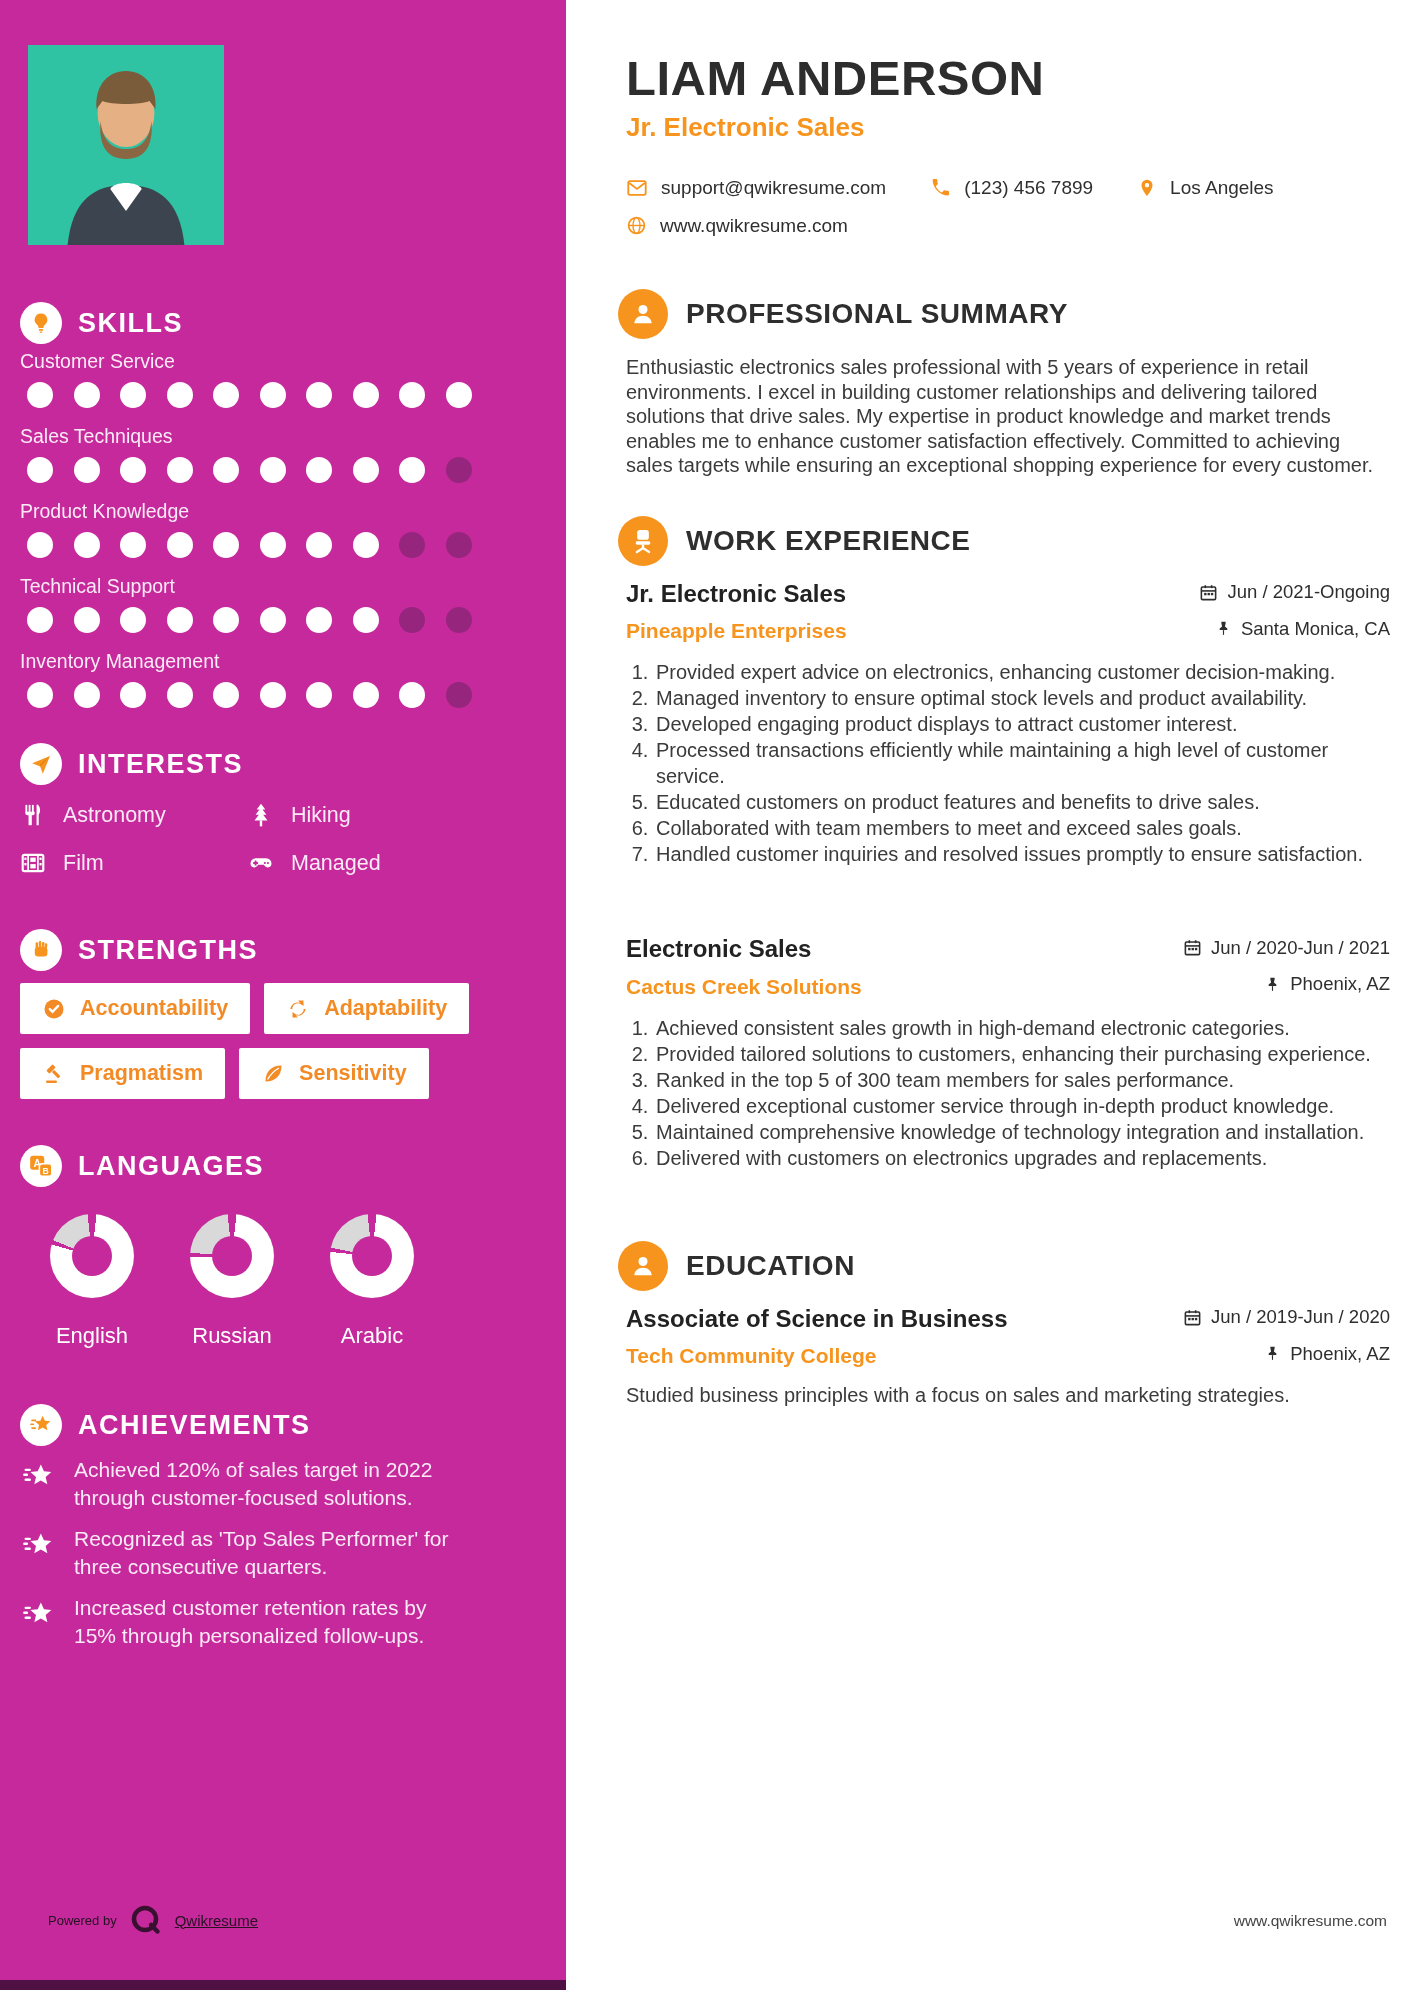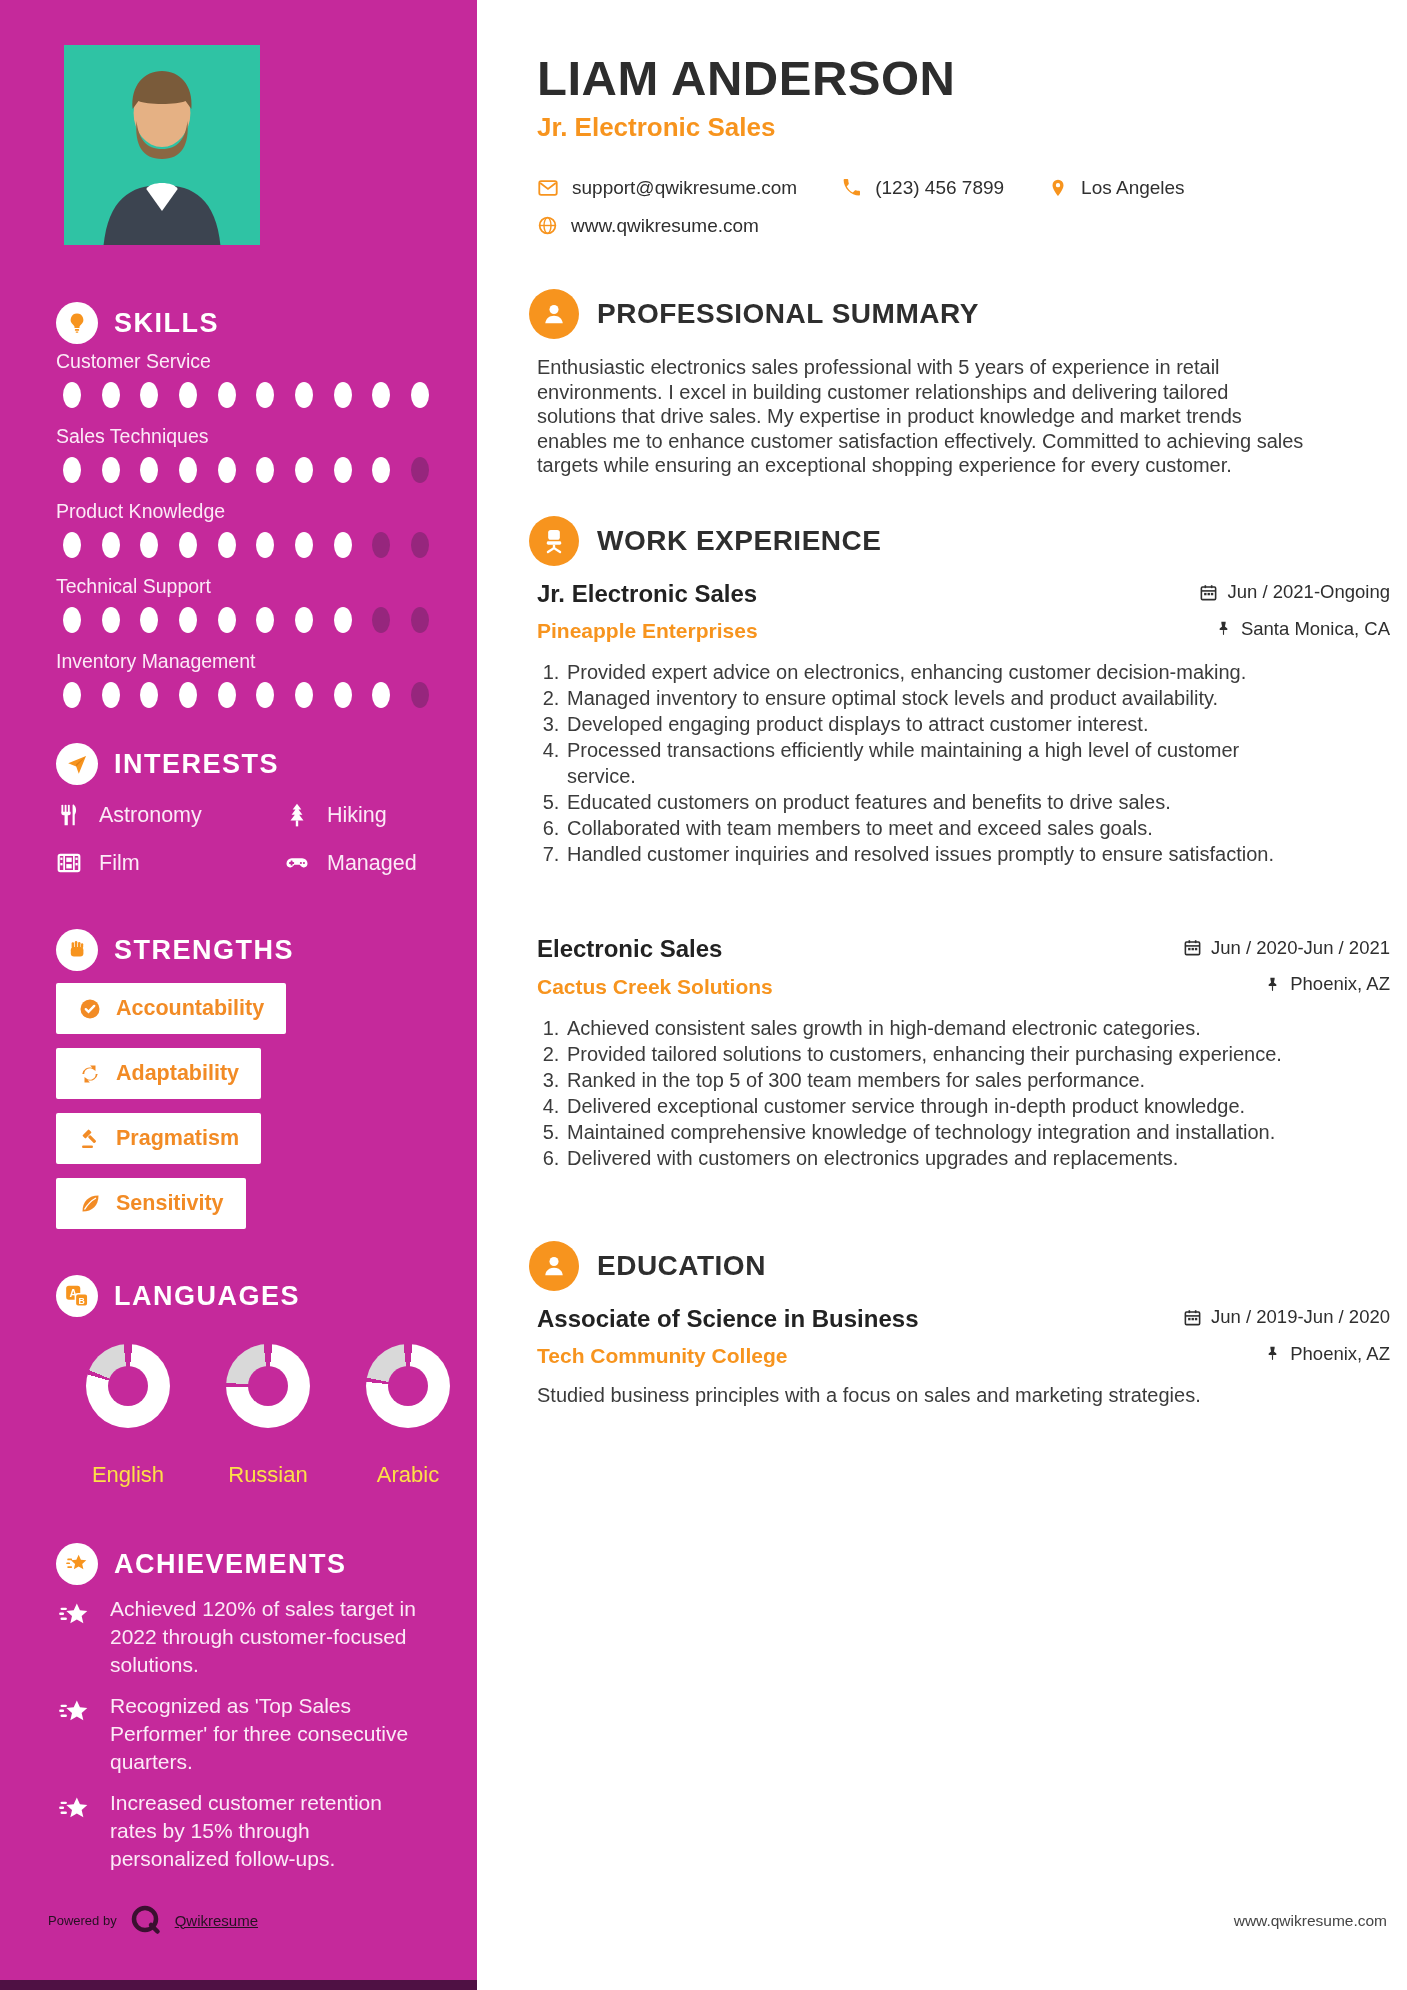--- a/index.html
+++ b/index.html
@@ -3,22 +3,22 @@
 <meta charset="utf-8">
 <style>
   * { margin:0; padding:0; box-sizing:border-box; }
   html,body { width:1407px; height:1990px; }
   body {
     font-family:"Liberation Sans","DejaVu Sans",sans-serif;
     background:#ffffff; display:flex; overflow:hidden; position:relative;
   }
   
   .sidebar {
-    width:477px; flex-shrink:0; background:#c5299b; color:#fff;
-    padding:45px 48px 0 56px; position:relative;
+    width:566px; flex-shrink:0; background:#c5299b; color:#fff;
+    padding:45px 48px 0 20px; position:relative;
   }
   .photo { width:196px; height:200px; margin-left:8px; background:#2fc3a4; overflow:hidden; }
   .side-header { display:flex; align-items:center; gap:16px; }
   .icon-circle {
     width:42px; height:42px; border-radius:50%; background:#fff; flex-shrink:0;
     display:flex; align-items:center; justify-content:center;
   }
   .side-header h2 { font-size:27px; font-weight:700; letter-spacing:1.5px; color:#fff; }
   .mt-skills { margin-top:57px; }
   .skills-list { margin-top:6px; }
@@ -42,21 +42,21 @@
     color:#f28b25; font-size:21.5px; font-weight:700;
   }
   .mt-languages { margin-top:46px; }
   .donut-row { margin-top:27px; display:flex; gap:56px; margin-left:30px; }
   .donut-wrap { width:84px; text-align:center; }
   .donut { width:84px; height:84px; border-radius:50%; position:relative; }
   .donut::after {
     content:""; position:absolute; left:22px; top:22px; width:40px; height:40px;
     border-radius:50%; background:#c5299b;
   }
-  .donut-label { margin-top:34px; font-size:22px; color:#fde047; white-space:nowrap; }
+  .donut-label { margin-top:25px; font-size:22px; color:#ffffff; white-space:nowrap; }
   .mt-achievements { margin-top:55px; }
   .ach-list { margin-top:10px; }
   .ach-item { display:flex; gap:18px; margin-bottom:13px; }
   .ach-item svg { flex-shrink:0; margin-top:2px; }
   .ach-text { font-size:21px; line-height:28px; color:#fceaf7; max-width:400px; }
   .side-footer {
     position:absolute; left:48px; bottom:52px; display:flex; align-items:center; gap:11px;
   }
   .powered { font-size:13px; color:#261022; }
   .brand-link { font-size:15px; color:#261022; text-decoration:underline; }

